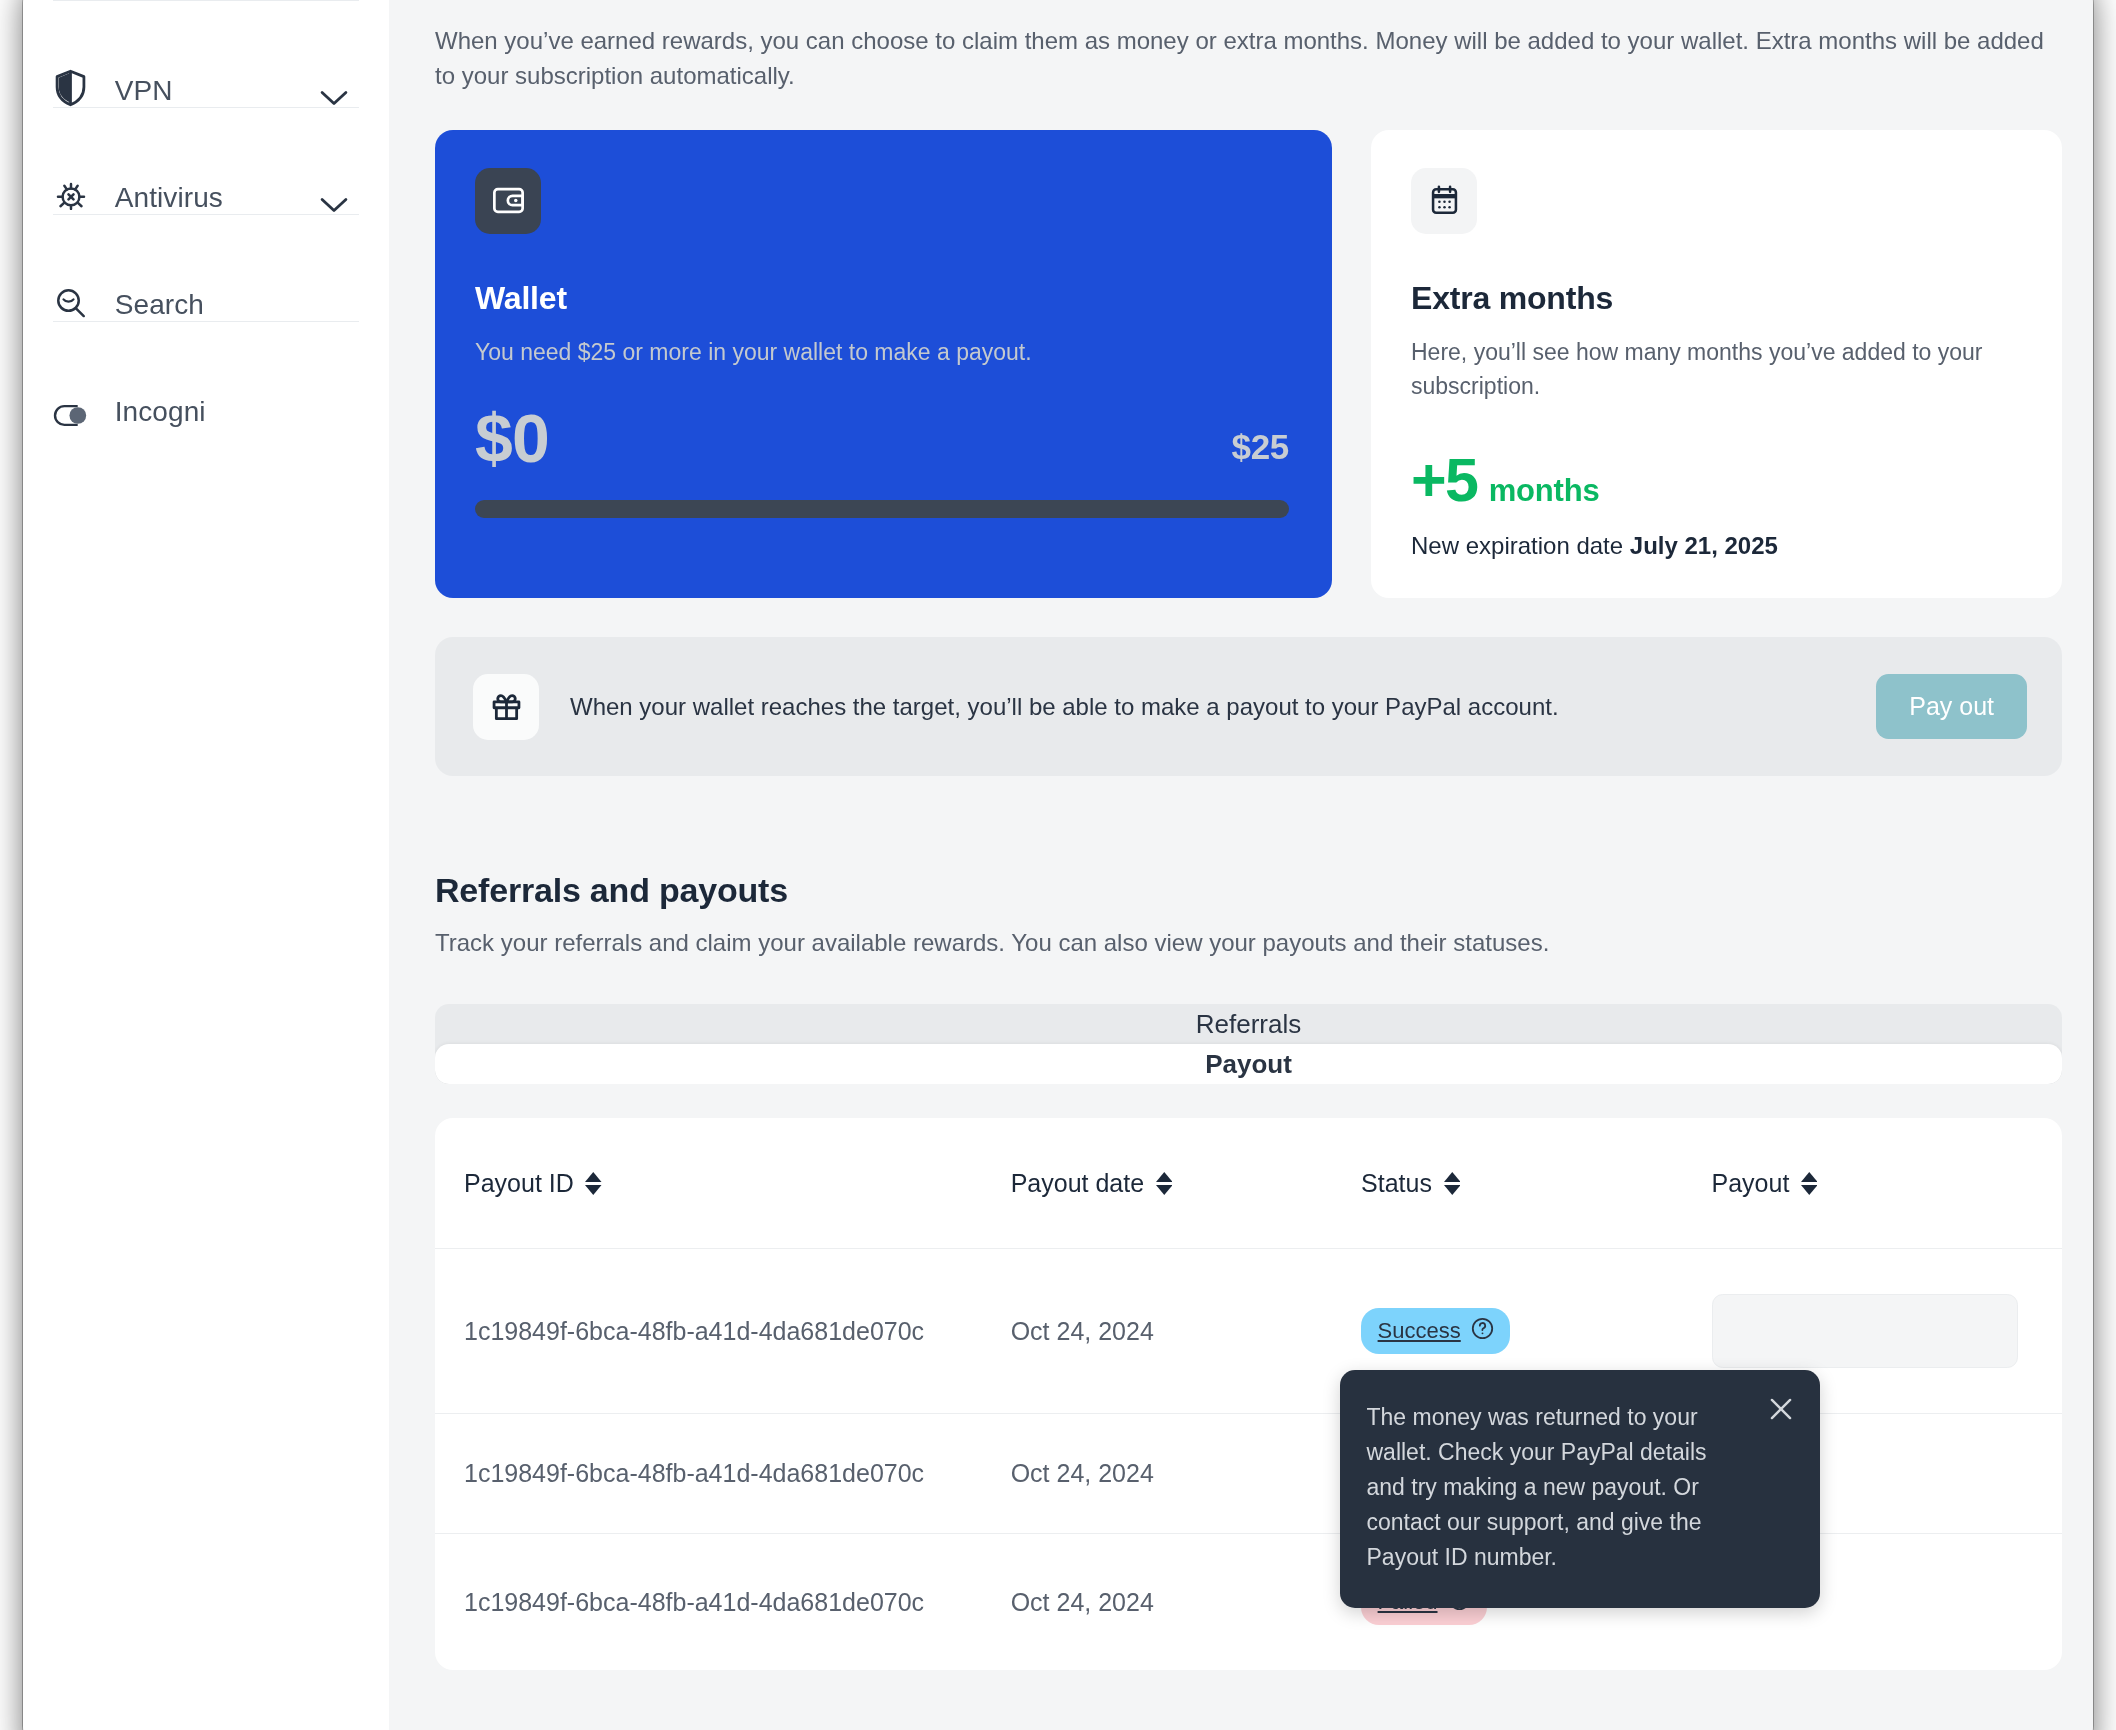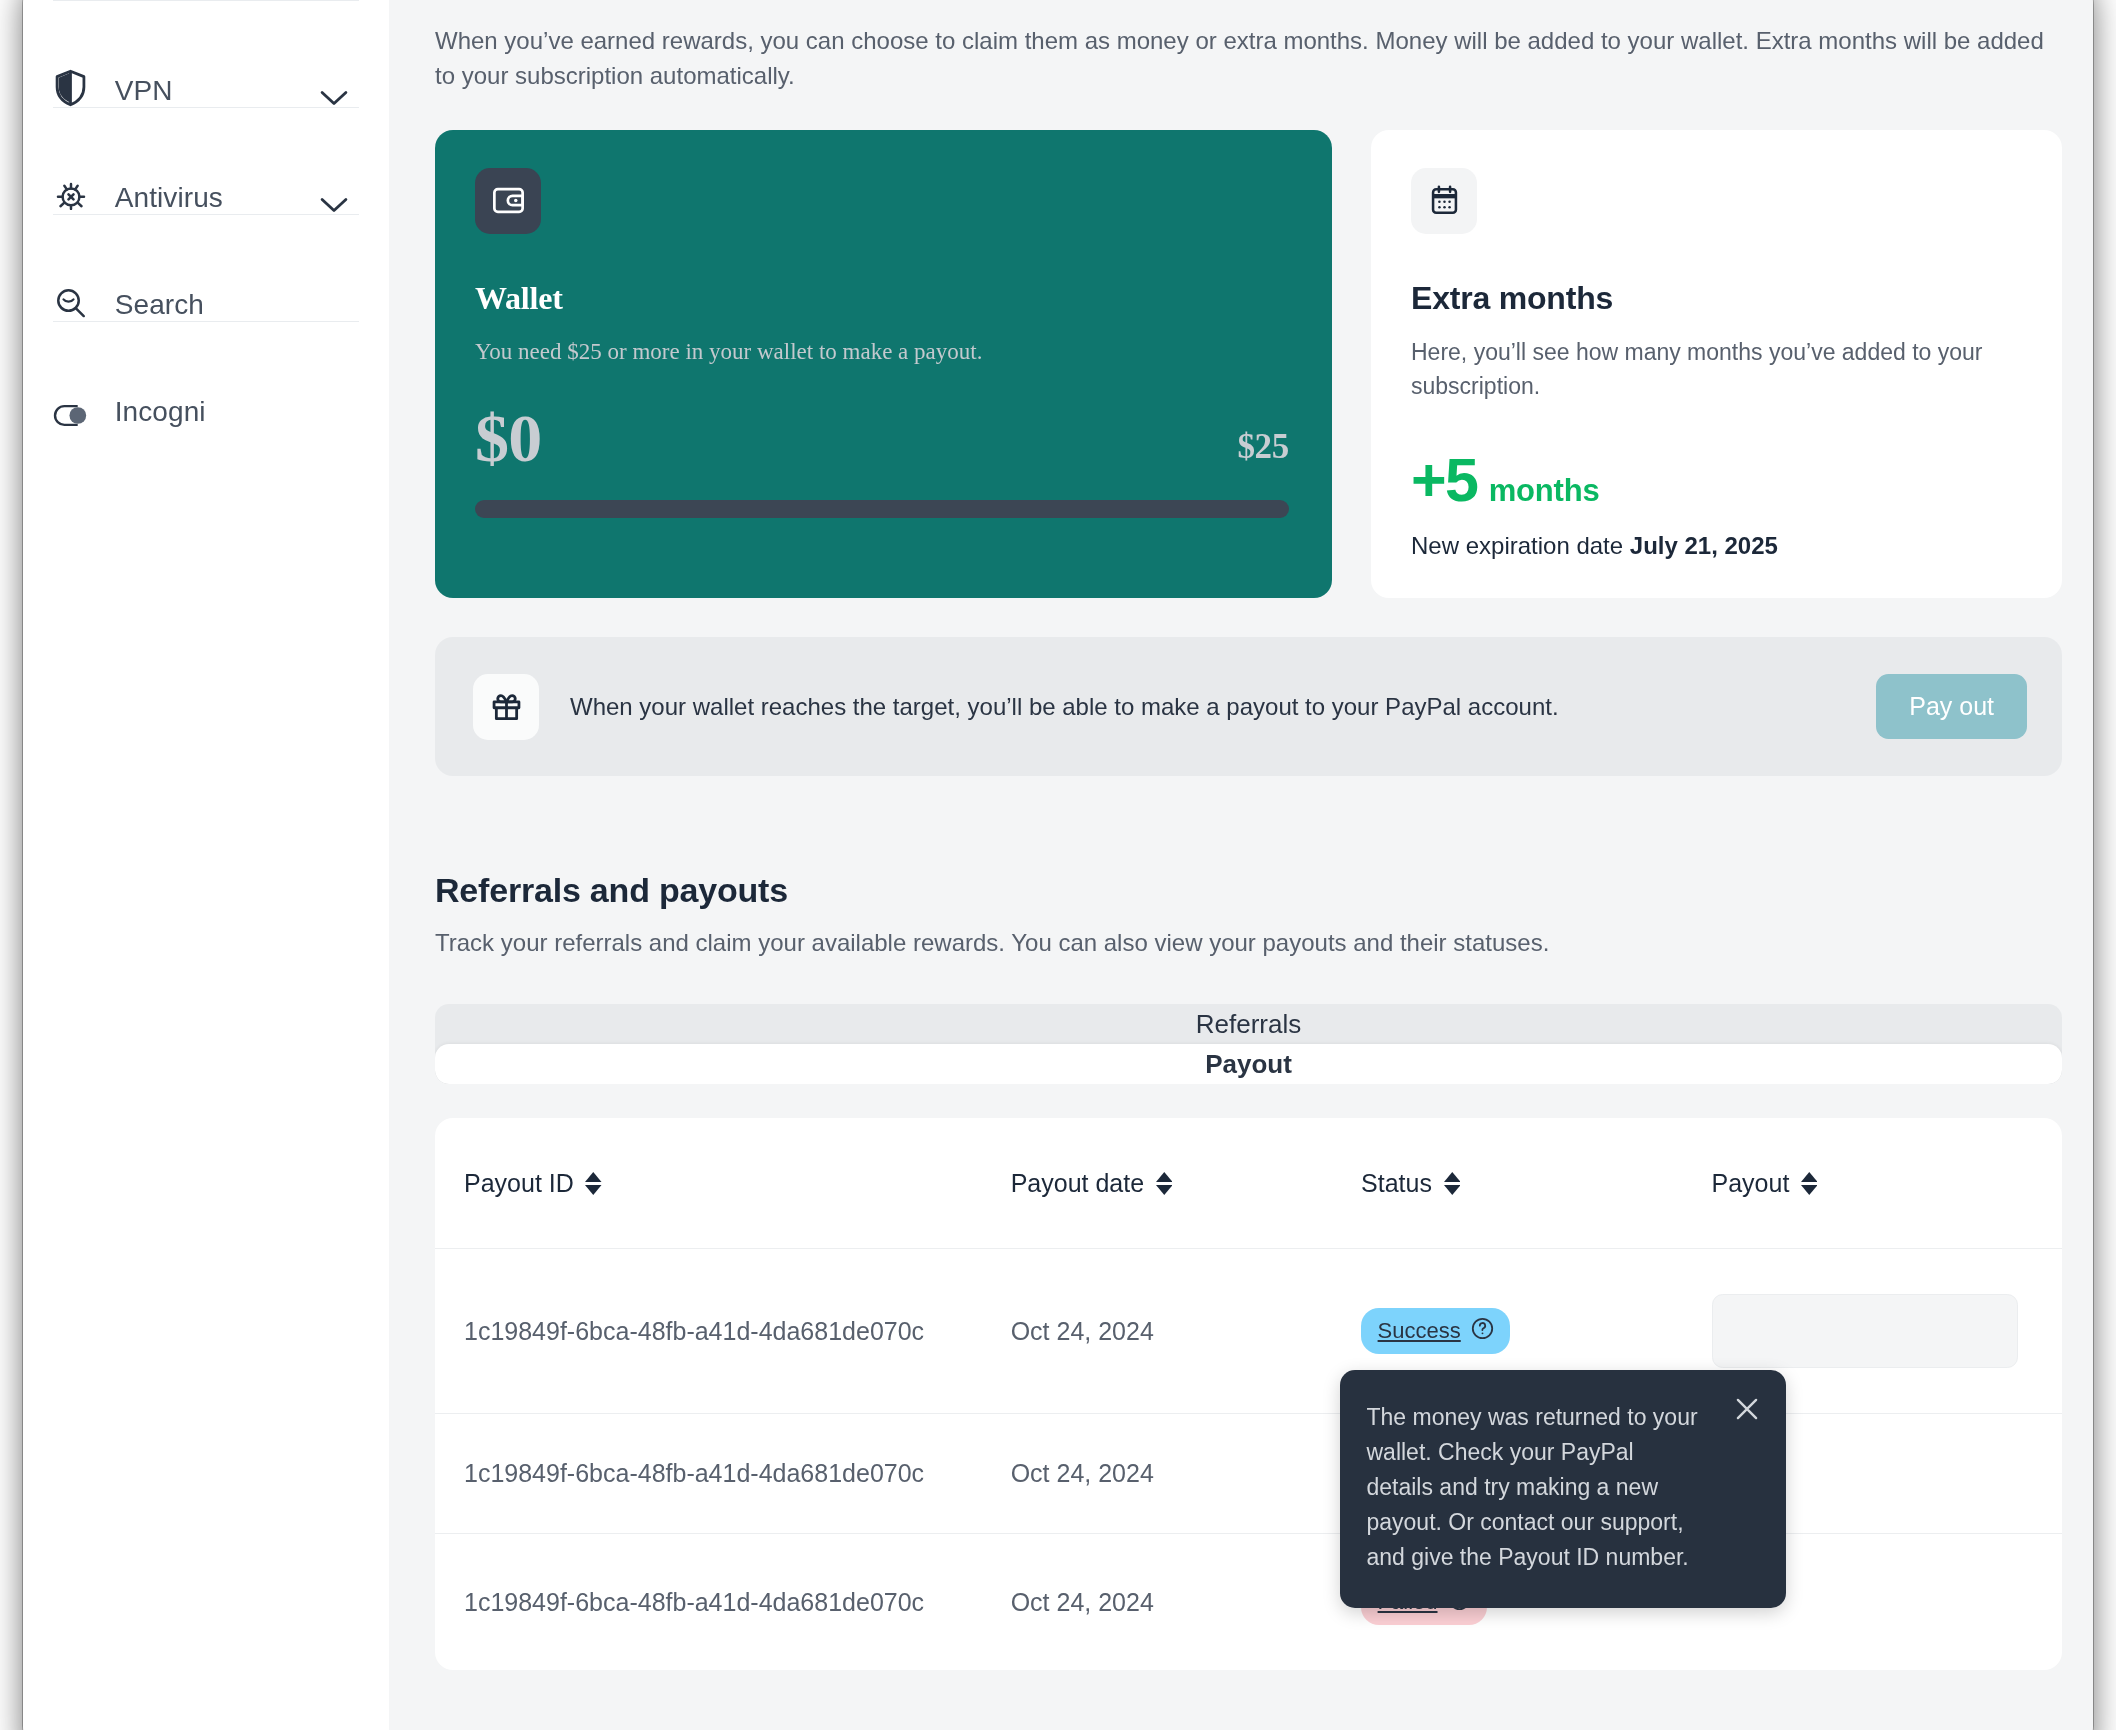--- a/index.html
+++ b/index.html
@@ -100,25 +100,24 @@
     display: flex;
     gap: 39px;
     margin-top: 36px;
   }
   .card {
     border-radius: 18px;
     padding: 38px 43px 38px 40px;
     position: relative;
   }
   .card.wallet {
-    background: #0f766e;
+    background: #1d4ed8;
     width: 897px;
     flex: 0 0 897px;
     min-height: 465px;
-    font-family: Liberation Serif, serif;
   }
   .card.months {
     background: #ffffff;
     flex: 1 1 auto;
     min-height: 465px;
   }
   .card-icon-box {
     width: 66px;
     height: 66px;
     border-radius: 15px;
@@ -324,21 +323,21 @@
     background: #f4f5f6;
     border: 0.8px solid #ebedef;
   }
   .dash-cell { color: #58606d; font-size: 25px; letter-spacing: 1.7px; }
 
   
   .tooltip {
     position: absolute;
     left: 951px;
     top: 1403px;
-    width: 446px;
+    width: 480px;
     background: #27313f;
     border-radius: 15px;
     padding: 30px 33px 33px 26.5px;
     color: #d3d7dc;
     font-size: 23px;
     line-height: 1.52;
     box-shadow: 0 5px 18px rgba(0,0,0,0.18);
     z-index: 30;
   }
   .tooltip-close {

